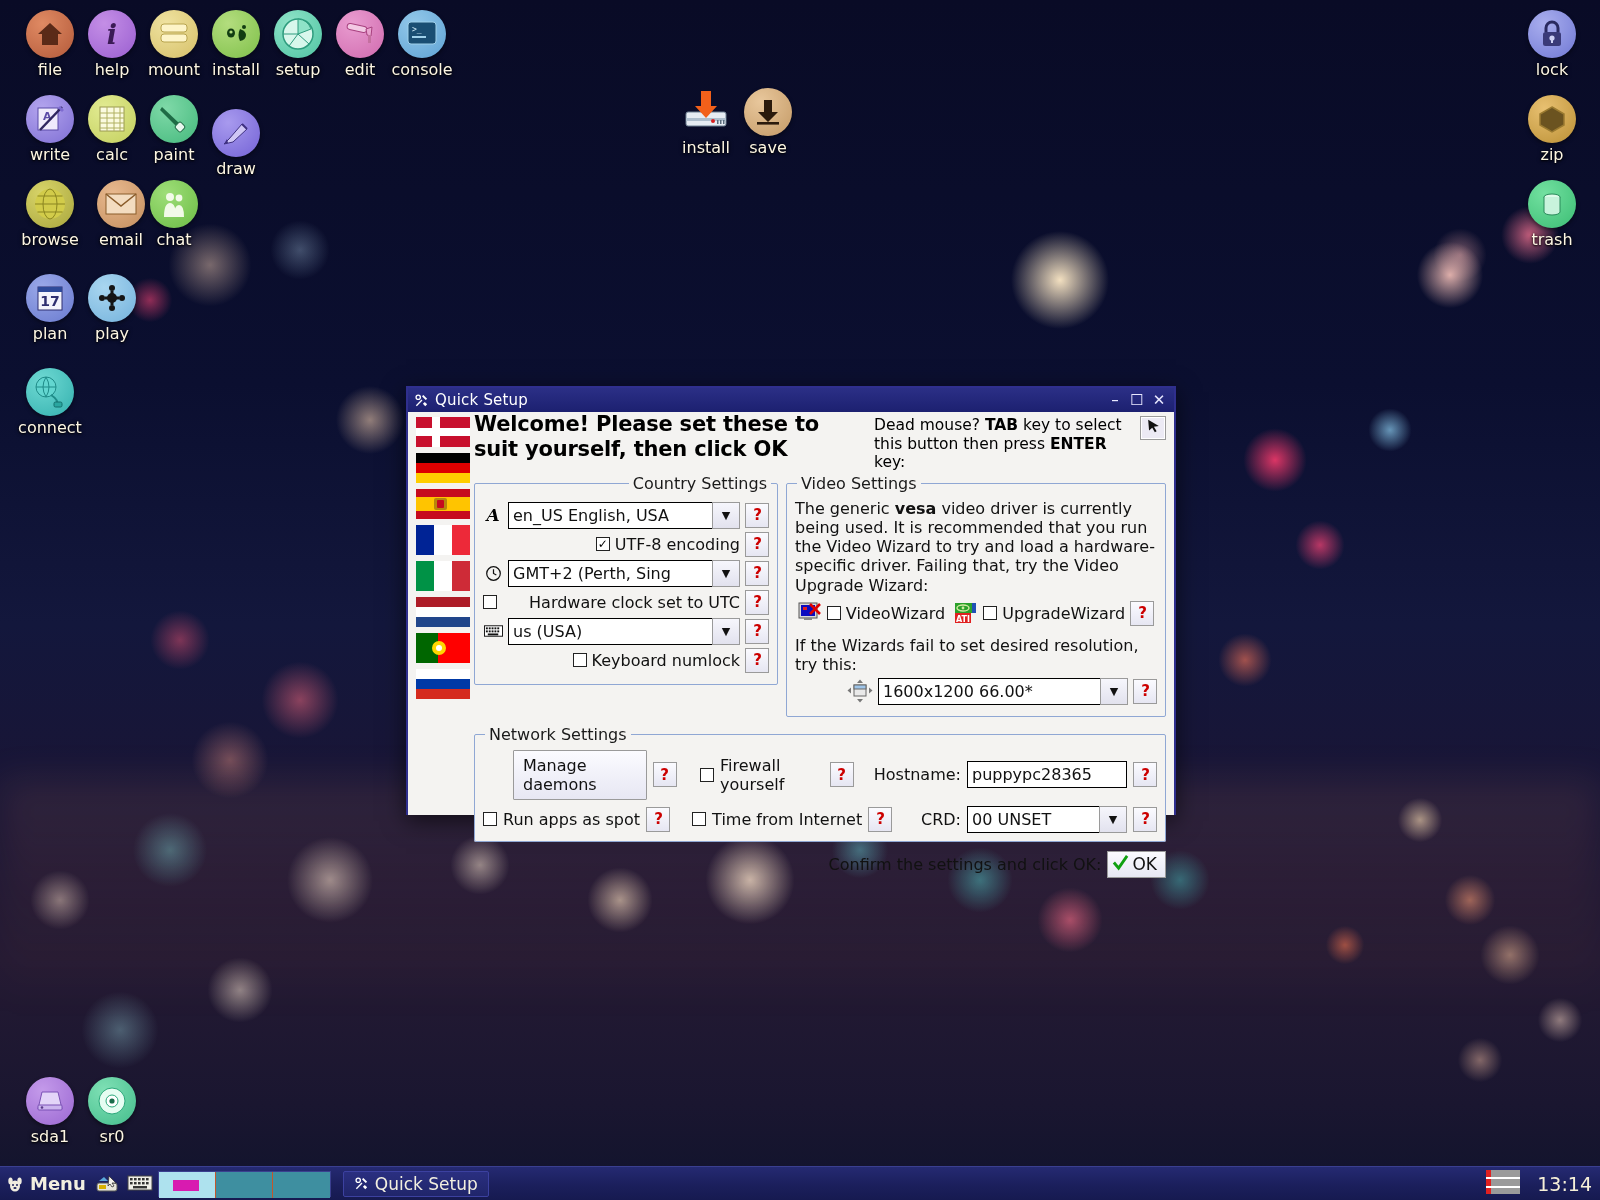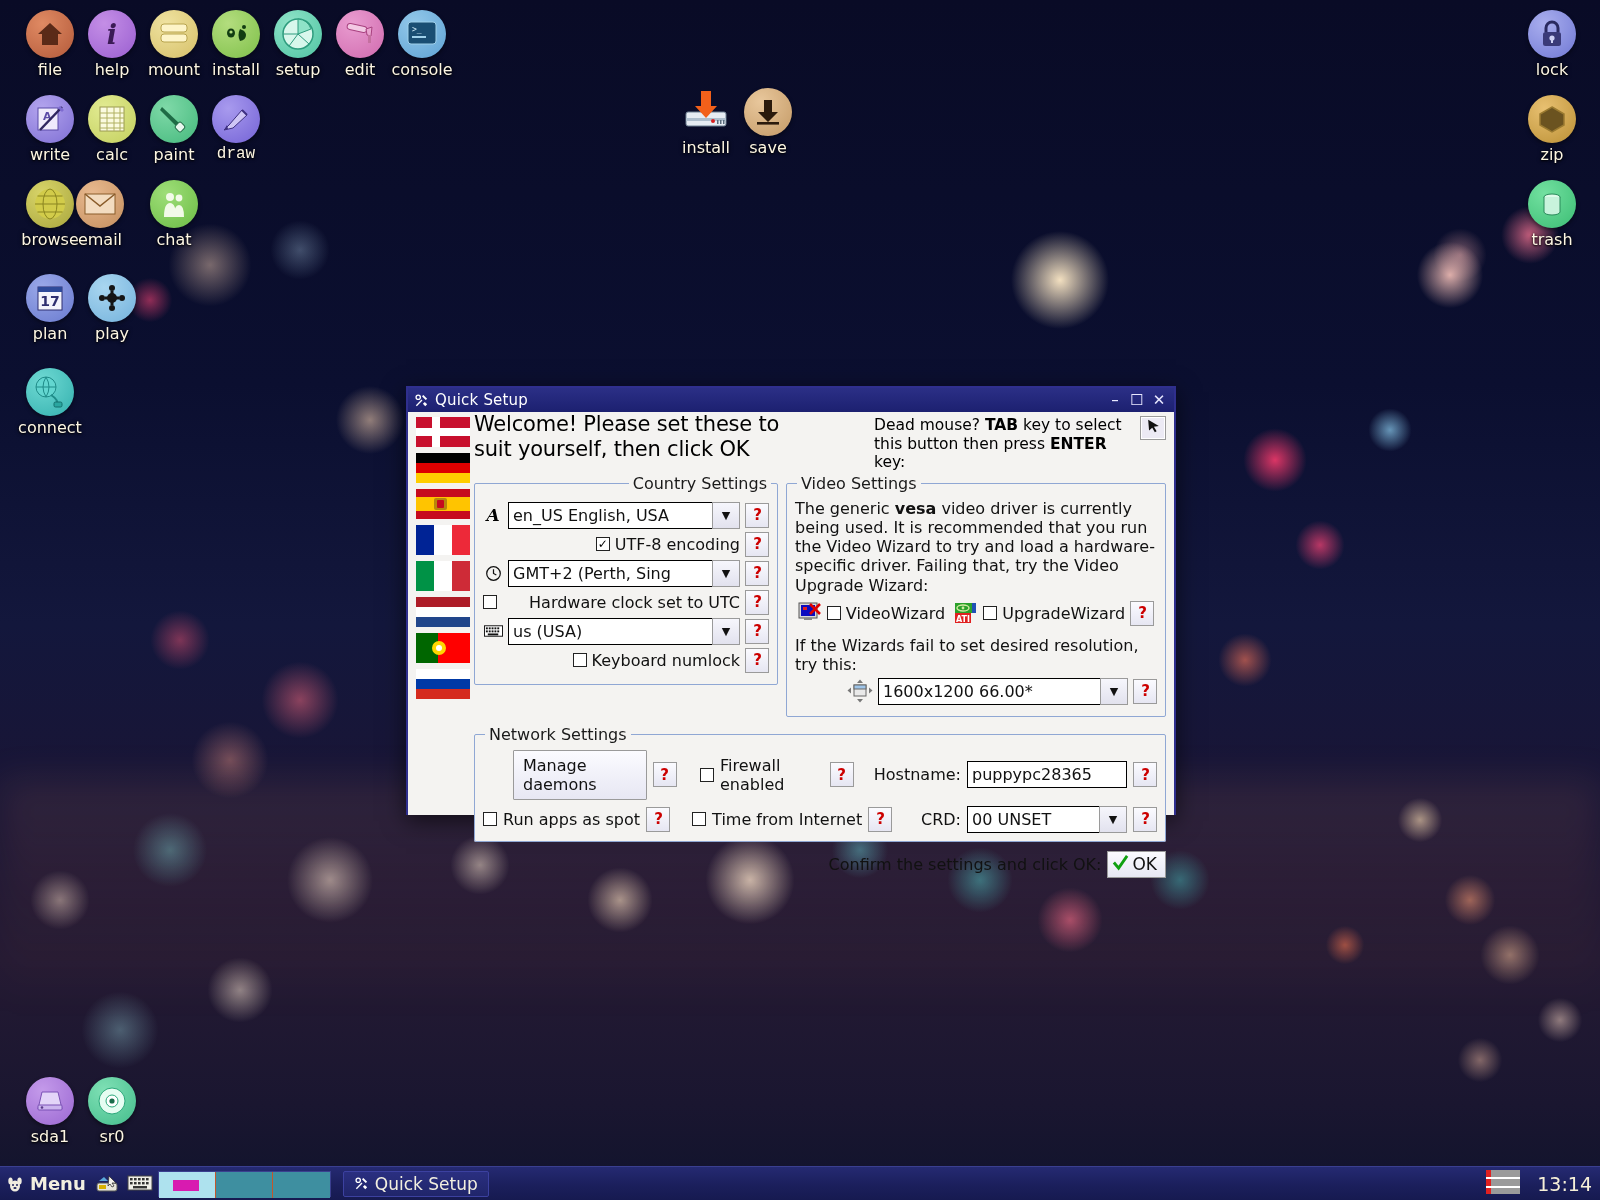--- a/index.html
+++ b/index.html
@@ -105,21 +105,21 @@
     padding:0 4px 0 6px; user-select:none;
   }
   #titlebar .t-title{ margin-left:6px; font-weight:normal; letter-spacing:.2px;}
   #titlebar .spacer{ flex:1; }
   .wbtn{ width:22px; height:20px; display:flex; align-items:center; justify-content:center;
          color:#e9e9ff; font-size:15px; cursor:pointer; }
   #win-body{ position:relative; height:403px; background:#f4f3f1; display:flex; }
   #flags{ position:absolute; left:8px; top:5px; width:54px; }
   .flag{ width:54px; height:30px; margin-bottom:6px; position:relative; overflow:hidden;}
   .content{ flex:1; padding:0 8px 0 66px; }
-  #welcome{ font-size:21px; font-weight:normal; color:#000; line-height:1.18; width:400px; letter-spacing:-0.2px;}
+  #welcome{ font-size:21px; font-weight:bold; color:#000; line-height:1.18; width:400px; letter-spacing:-0.2px;}
   #deadmouse{ flex:1; font-size:15.5px; color:#000; line-height:1.2; padding-top:4px; }
   #deadmouse b{ font-weight:bold; }
   #mousebtn{
     width:26px; height:24px; border:1px solid #9a9a9a; background:#eceaf4;
     display:inline-flex; align-items:center; justify-content:center; margin-left:4px;
     vertical-align:top; cursor:pointer; box-shadow: inset 0 0 0 1px #fff;
   }
   #hdrrow{ display:flex; align-items:flex-start; }
 
   
@@ -283,21 +283,21 @@
     </div>
     <div class="dicon" style="left: 132px; top: 95px;">
       <div class="glyph" style="background: radial-gradient(circle at 34% 28%, rgb(127, 217, 168), rgb(69, 185, 125));">
         <svg width="32" height="30" viewBox="0 0 32 30">
           <path d="M4 3 L22 20 L19 23 L2 6 Z" fill="#1e6b45"></path>
           <rect x="18" y="19" width="8" height="8" rx="2" fill="#e8f6ee" stroke="#1e6b45" transform="rotate(-45 22 23)"></rect>
         </svg>
       </div>
       <div class="lbl">paint</div>
     </div>
-    <div class="dicon" style="left: 194px; top: 95px; font-family: Liberation Mono, monospace;">
+    <div class="dicon" style="left: 194px; top: 109px;">
       <div class="glyph" style="background: radial-gradient(circle at 34% 28%, rgb(168, 154, 238), rgb(116, 99, 214));">
         <svg width="32" height="30" viewBox="0 0 32 30">
           <path d="M4 26 L9 21 L22 6 L27 11 L13 24 Z" fill="#cfc6f5" stroke="#3d2f80"></path>
           <path d="M22 6 L27 11" stroke="#3d2f80" stroke-width="2"></path>
           <path d="M4 26 L8 25 L7 21 Z" fill="#3d2f80"></path>
         </svg>
       </div>
       <div class="lbl">draw</div>
     </div>
     <div class="dicon" style="left: 8px; top: 180px;">
@@ -307,21 +307,21 @@
           <g stroke="#8a8520" fill="none">
             <ellipse cx="17" cy="17" rx="7" ry="15"></ellipse>
             <path d="M2 17 H32"></path>
             <path d="M4.5 9 H29.5"></path>
             <path d="M4.5 25 H29.5"></path>
           </g>
         </svg>
       </div>
       <div class="lbl">browse</div>
     </div>
-    <div class="dicon" style="left: 58px; top: 180px;">
+    <div class="dicon" style="left: 79px; top: 180px;">
       <div class="glyph" style="background: radial-gradient(circle at 34% 28%, rgb(232, 185, 143), rgb(196, 143, 94));">
         <svg width="32" height="24" viewBox="0 0 32 24">
           <rect x="1" y="2" width="30" height="20" fill="#f3dcc0" stroke="#8a5c2a"></rect>
           <path d="M1 2 L16 14 L31 2" fill="none" stroke="#8a5c2a" stroke-width="1.6"></path>
         </svg>
       </div>
       <div class="lbl">email</div>
     </div>
     <div class="dicon" style="left: 132px; top: 180px;">
       <div class="glyph" style="background: radial-gradient(circle at 34% 28%, rgb(158, 222, 120), rgb(108, 189, 69));">
@@ -681,21 +681,21 @@
         <div id="netrow1">
           <span style="width:30px;"></span>
           <span class="btn">Manage daemons</span>
           <span class="help">
             <svg width="13" height="16" viewBox="0 0 13 16">
               <text x="6.5" y="13" font-size="15" font-weight="bold" text-anchor="middle" fill="#cc0000" font-family="DejaVu Sans">?</text>
             </svg>
           </span>
           <span style="width:14px;"></span>
           <span class="cbx"></span>
-          <span class="cblabel">Firewall enabled</span>
+          <span class="cblabel">Firewall yourself</span>
           <span class="help">
             <svg width="13" height="16" viewBox="0 0 13 16">
               <text x="6.5" y="13" font-size="15" font-weight="bold" text-anchor="middle" fill="#cc0000" font-family="DejaVu Sans">?</text>
             </svg>
           </span>
           <span style="width:10px;"></span>
           <span class="cblabel">Hostname:</span>
           <span class="entry" style="flex:0 0 160px;">puppypc28365</span>
           <span class="help">
             <svg width="13" height="16" viewBox="0 0 13 16">

